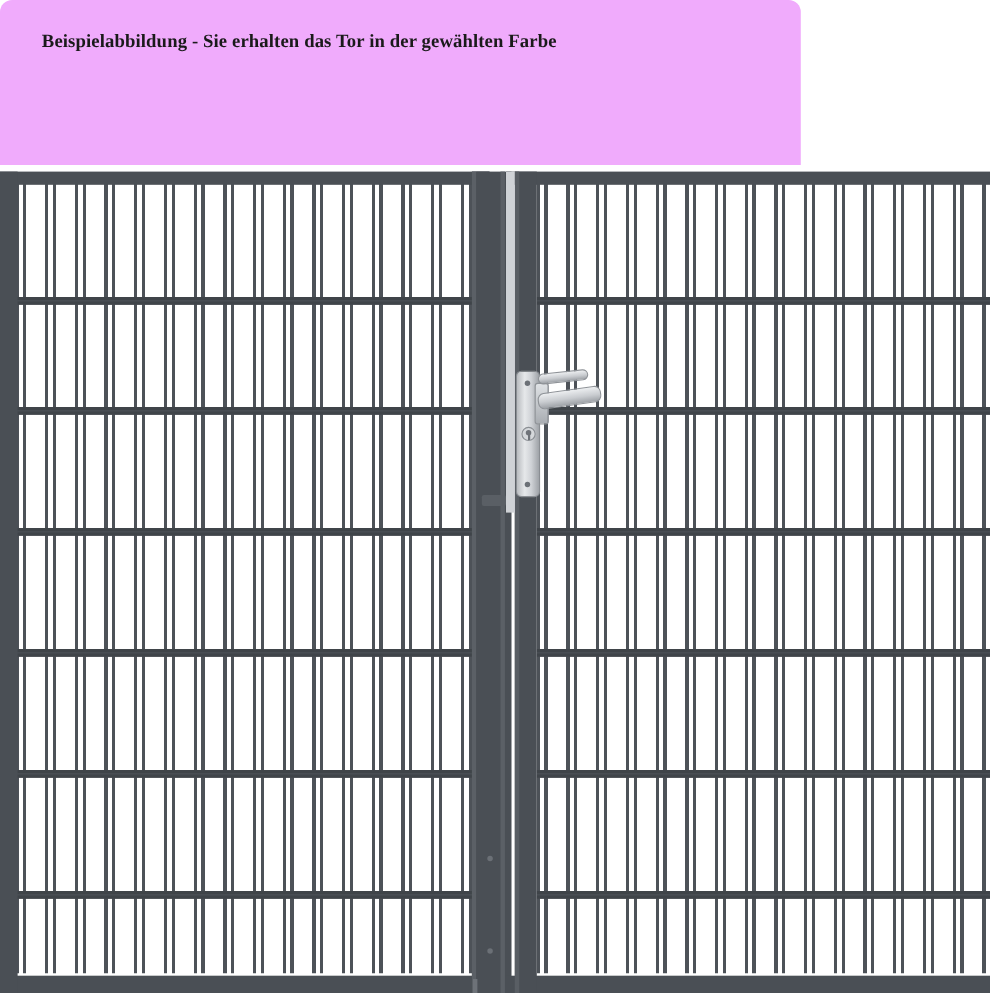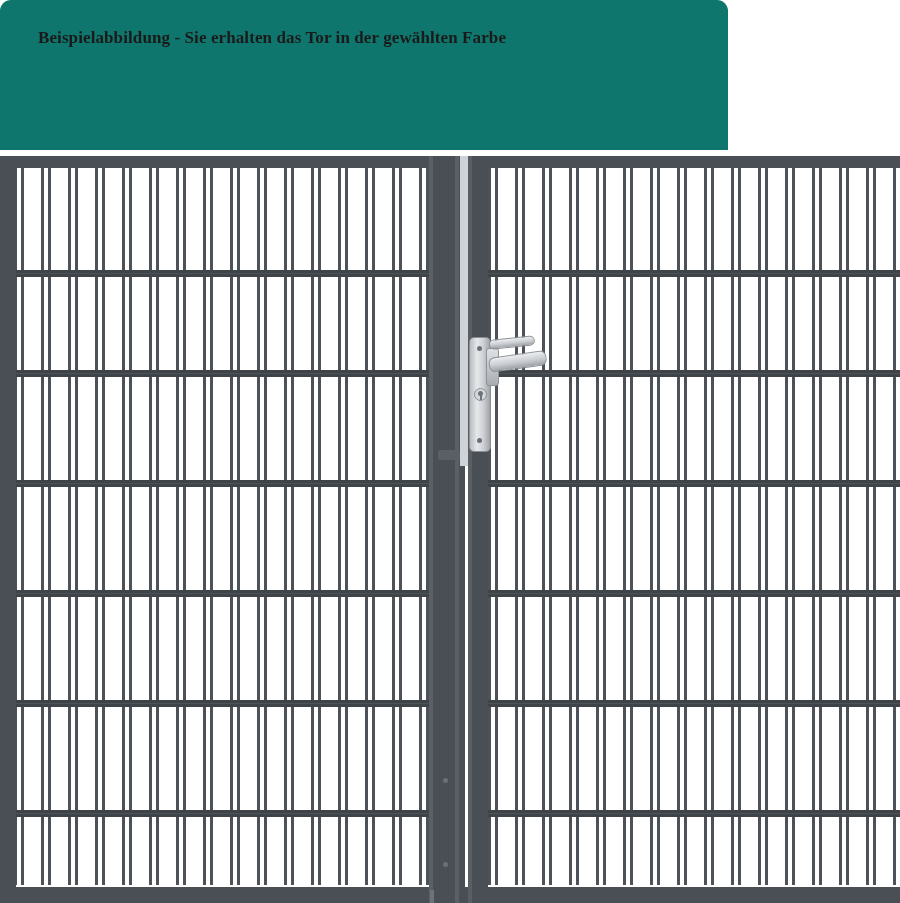--- a/index.html
+++ b/index.html
@@ -10,21 +10,21 @@
   body {
     width: 900px;
     height: 903px;
     overflow: hidden;
     font-family: "Liberation Serif", serif;
   }
   .page {
     position: relative;
     width: 728px;
     height: 903px;
-    background: #0f766e;
+    background: #f0abfc;
     box-sizing: border-box;
     border-radius: 11px;
   }
   .caption {
     position: absolute;
     left: 38px;
     top: 28px;
     font-family: "Liberation Serif", serif;
     font-size: 17px;
     font-weight: bold;

